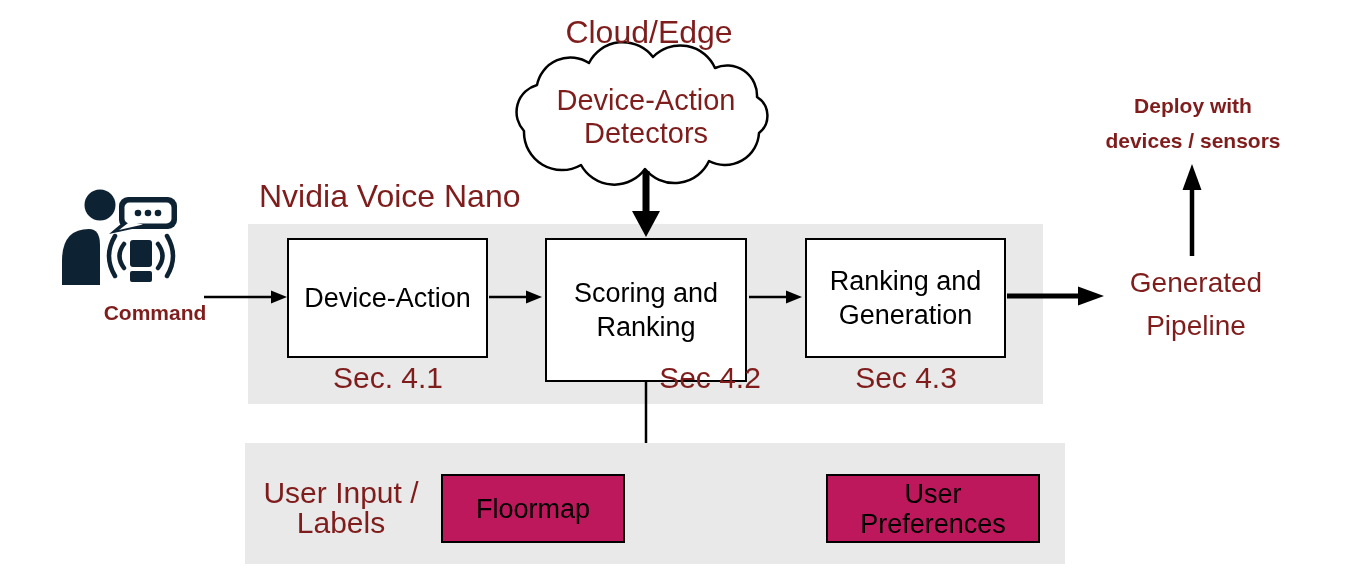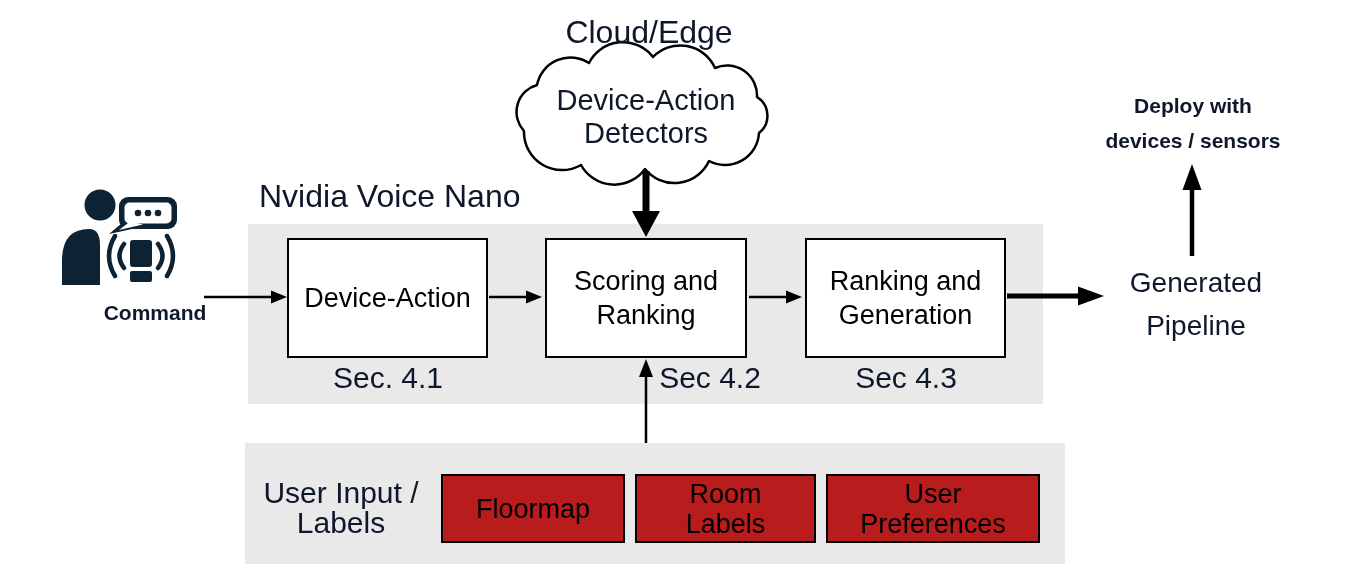--- a/index.html
+++ b/index.html
@@ -1,28 +1,28 @@
 <!DOCTYPE html>
 <html><head>
 <meta charset="utf-8">
 <style>
   html,body{margin:0;padding:0;background:#ffffff;}
   #stage{
     position:relative;width:1348px;height:570px;background:#ffffff;
     font-family:"Liberation Sans","DejaVu Sans",sans-serif;color:#000;overflow:hidden;
   }
-  .lbl{position:absolute;text-align:center;color:#0f172a;white-space:nowrap;}
+  .lbl{position:absolute;text-align:center;color:#7f1d1d;white-space:nowrap;}
   .panel{position:absolute;background:#e9e9e9;}
   .node{
     position:absolute;background:#ffffff;border:2.5px solid #000;box-sizing:border-box;
     display:flex;flex-direction:column;align-items:center;justify-content:center;
     font-size:27px;line-height:34px;text-align:center;
   }
   .subnode{
-    position:absolute;background:#b91c1c;border:2.5px solid #000;box-sizing:border-box;
+    position:absolute;background:#be185d;border:2.5px solid #000;box-sizing:border-box;
     display:flex;flex-direction:column;align-items:center;justify-content:center;
     font-size:27px;line-height:30px;text-align:center;
   }
   .fs32{font-size:32px;line-height:36px;}
   .fs31{font-size:21px;line-height:35px;}
   .fs29{font-size:29px;line-height:33px;}
   .fs27{font-size:30px;line-height:30px;}
   .bold{font-weight:bold;}
   svg{position:absolute;left:0;top:0;}
 </style>
@@ -116,21 +116,21 @@
   <div class="lbl fs29" style="left:541px;top:84px;width:210px;white-space:normal;">
     <div>Device-Action</div>
     <div>Detectors</div>
   </div>
 
   <div class="lbl fs32" style="left:259px;top:178px;text-align:left;">Nvidia Voice Nano</div>
 
   <div class="node" style="left:287px;top:238px;width:201px;height:120px;">
     <span>Device-Action</span>
   </div>
-  <div class="node" style="left:545px;top:238px;width:202px;height:120px;">
+  <div class="node" style="left:545px;top:238px;width:202px;height:144px;">
     <span>Scoring and</span>
     <span>Ranking</span>
   </div>
   <div class="node" style="left:805px;top:238px;width:201px;height:120px;">
     <span>Ranking and</span>
     <span>Generation</span>
   </div>
 
   <div class="lbl fs27" style="left:313px;top:363px;width:150px;">Sec. 4.1</div>
   <div class="lbl fs27" style="left:655px;top:363px;width:110px;text-align:center;">Sec 4.2</div>
@@ -151,22 +151,18 @@
   </div>
 
   <div class="lbl fs27" style="left:260px;top:478px;width:162px;white-space:normal;">
     <div>User Input /</div>
     <div>Labels</div>
   </div>
 
   <div class="subnode" style="left:441px;top:474px;width:184px;height:69px;">
     <span>Floormap</span>
   </div>
-  <div class="subnode" style="left:635px;top:474px;width:181px;height:69px;">
-    <span>Room</span>
-    <span>Labels</span>
-  </div>
   <div class="subnode" style="left:826px;top:474px;width:214px;height:69px;">
     <span>User</span>
     <span>Preferences</span>
   </div>
 
 </div>
 
 </body></html>

